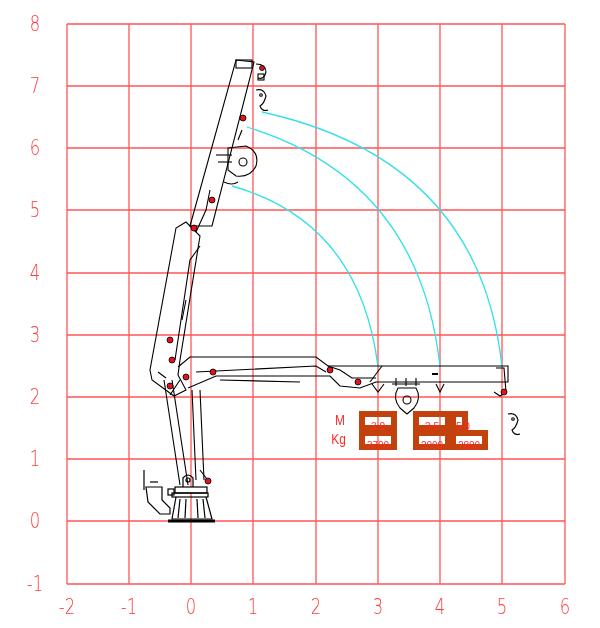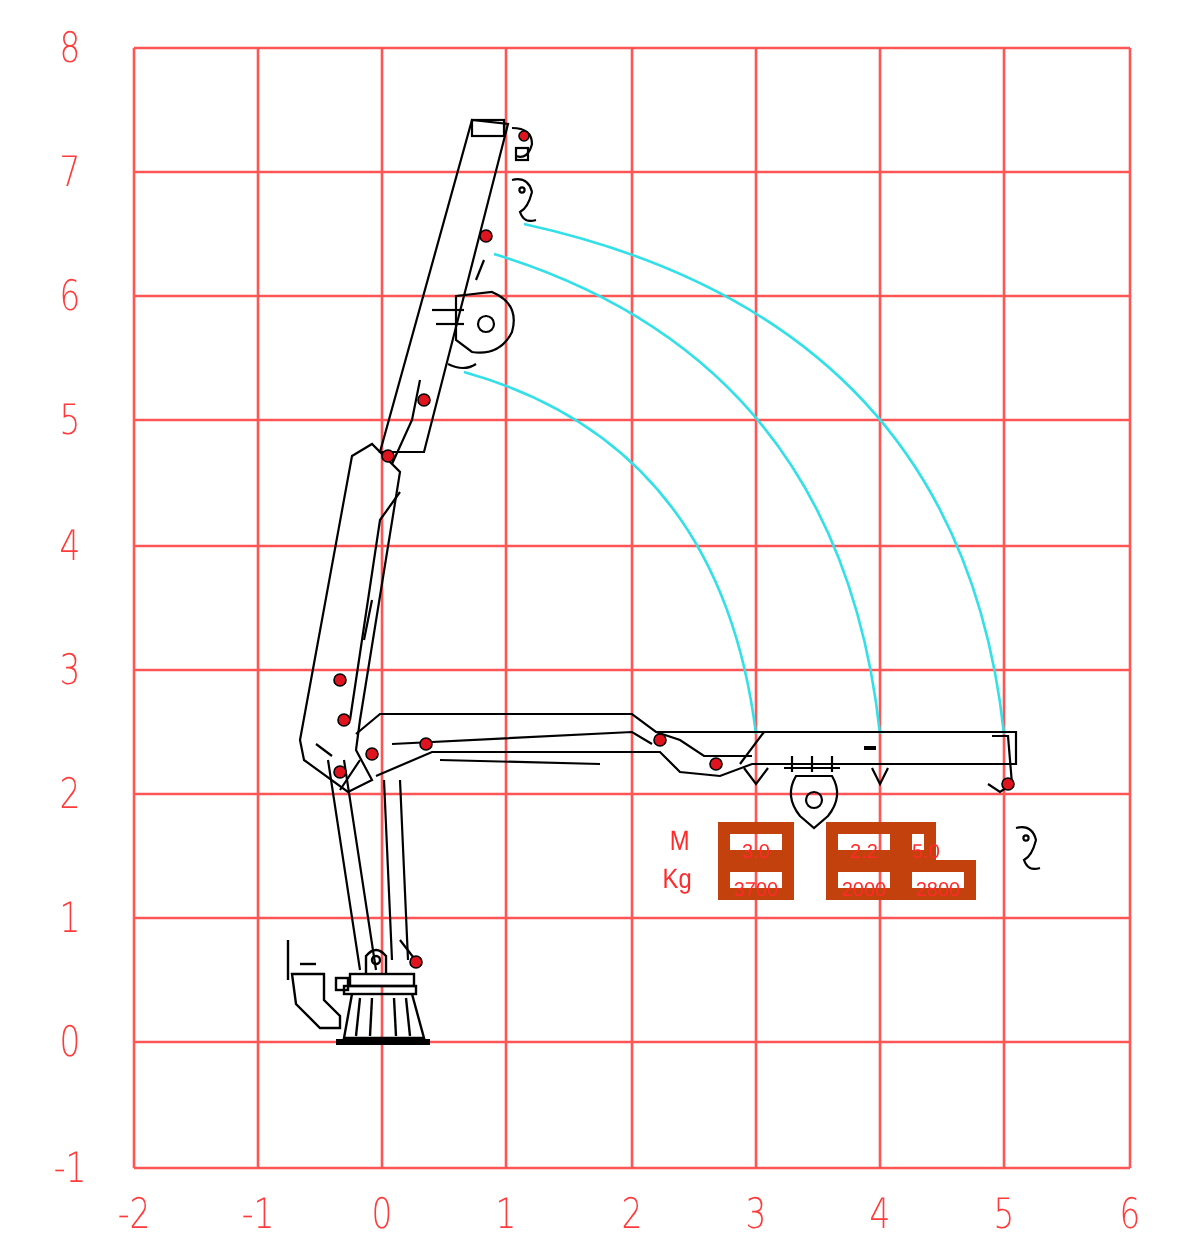--- a/index.html
+++ b/index.html
@@ -147,19 +147,19 @@
   <div class="tick xtick" style="left:485px">5</div>
   <div class="tick xtick" style="left:548px">6</div>
 
   <div>
     <div class="lbl" style="left:334px;top:413px">M</div>
     <div class="lbl" style="left:330px;top:432px">Kg</div>
 
     <div class="cell" style="left:359px;top:411px;width:38px;height:20px">3.0</div>
     <div class="cell" style="left:359px;top:430px;width:38px;height:20px">3700</div>
 
-    <div class="cell" style="left:413px;top:411px;width:38px;height:20px">2.2</div>
+    <div class="cell" style="left:413px;top:411px;width:38px;height:20px">3.5</div>
     <div class="cell" style="left:413px;top:430px;width:38px;height:20px">2000</div>
 
     <div class="cell" style="left:450px;top:411px;width:18px;height:20px">5.0</div>
     <div class="cell" style="left:450px;top:430px;width:38px;height:20px">2800</div>
   </div>
 </div>
 
 </body></html>

